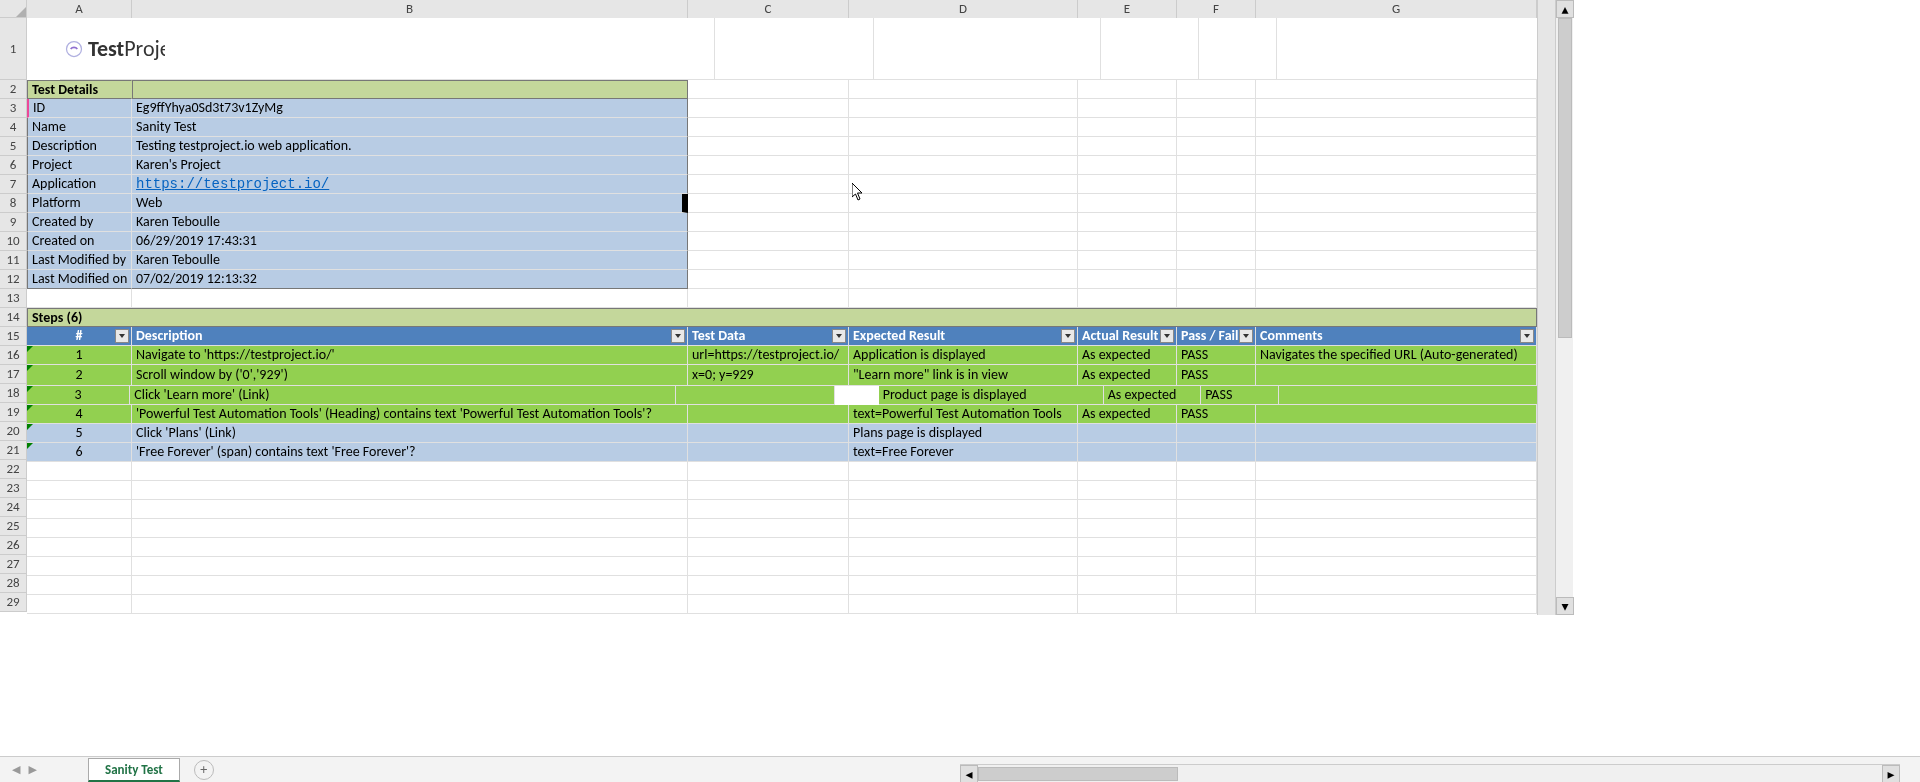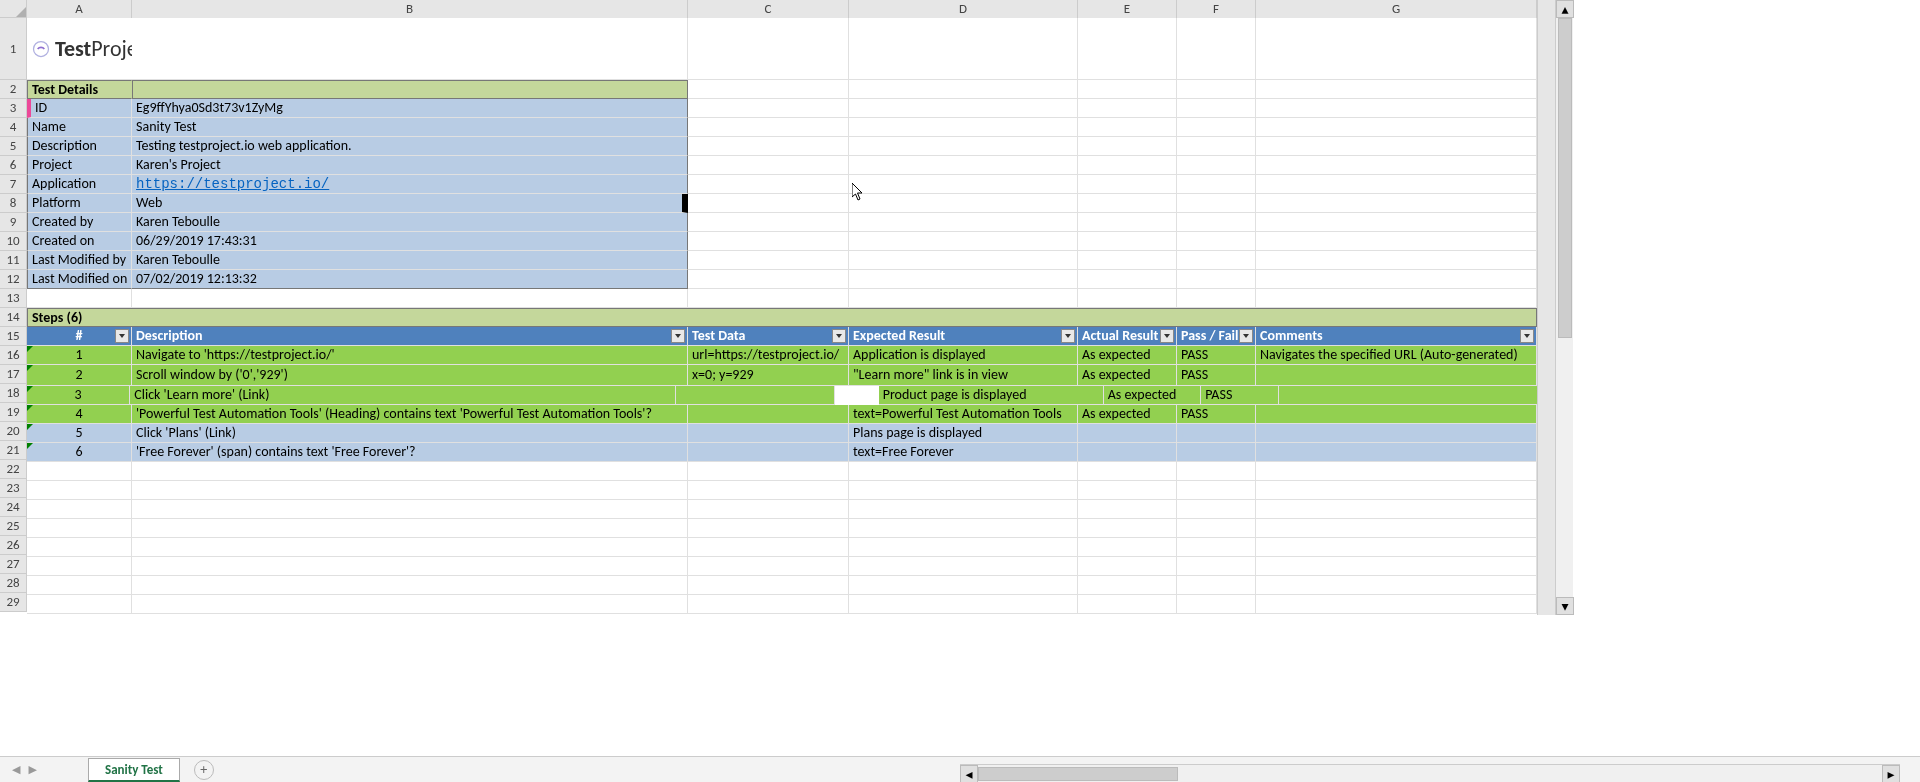--- a/index.html
+++ b/index.html
@@ -344,21 +344,21 @@
       <div class="row-header">25</div>
       <div class="row-header">26</div>
       <div class="row-header">27</div>
       <div class="row-header">28</div>
       <div class="row-header">29</div>
     </div>
 
   <div class="sheet">
 
     <div class="srow tall">
-      <div class="cell col-A logo-cell" style="border-right:none;overflow:visible;">
+      <div class="cell col-A logo-cell" style="border-right:none;overflow:visible;margin-left:33px;">
         <span class="logo-icon">
           <svg viewBox="0 0 24 24">
               <circle cx="12" cy="12" r="9" fill="none" stroke="#b0b0e0" stroke-width="1.5"></circle>
               <path d="M8 12 A5 5 0 0 1 16 12" fill="none" stroke="#9070d0" stroke-width="2"></path>
             </svg>
         </span>
         <span class="logo-strong">Test</span>
           <span>Project</span>
       </div>
       <div class="cell col-B" style="border-left:none;"></div>
@@ -374,21 +374,21 @@
       <div class="cell col-B section-header"></div>
       <div class="cell col-C"></div>
         <div class="cell col-D"></div>
         <div class="cell col-E"></div>
         <div class="cell col-F"></div>
         <div class="cell col-G"></div>
     </div>
 
     <div id="details-rows">
         <div class="srow">
-          <div class="cell col-A details-area" style="border-left:4px solid #ec4899;">ID</div>
+          <div class="cell col-A details-area" style="border-left:2px solid #ec4899;">ID</div>
           <div class="cell col-B details-area" style="border-right:1px solid #777;">
             <span>Eg9ffYhya0Sd3t73v1ZyMg</span>
           </div>
           <div class="cell col-C"></div>
           <div class="cell col-D"></div>
           <div class="cell col-E"></div>
           <div class="cell col-F"></div>
           <div class="cell col-G"></div>
         </div>
         <div class="srow">

